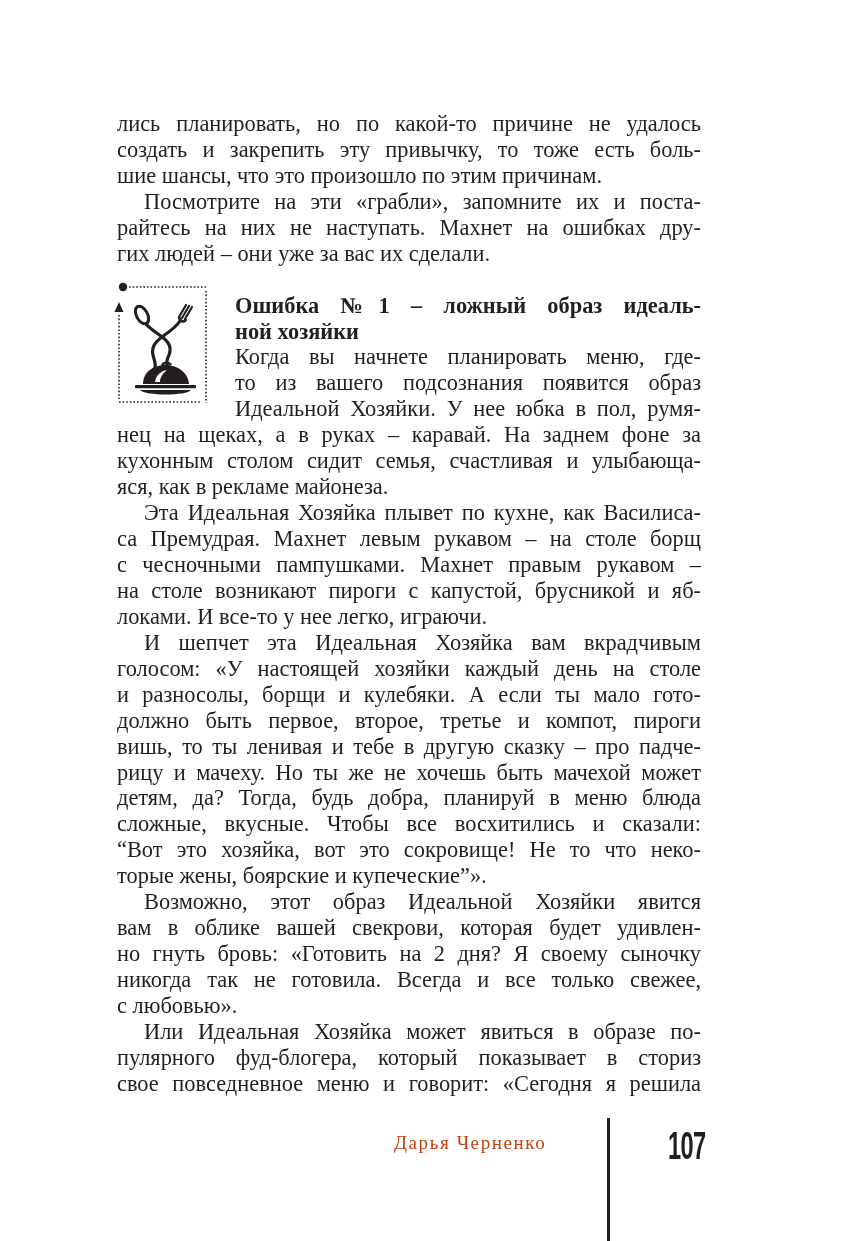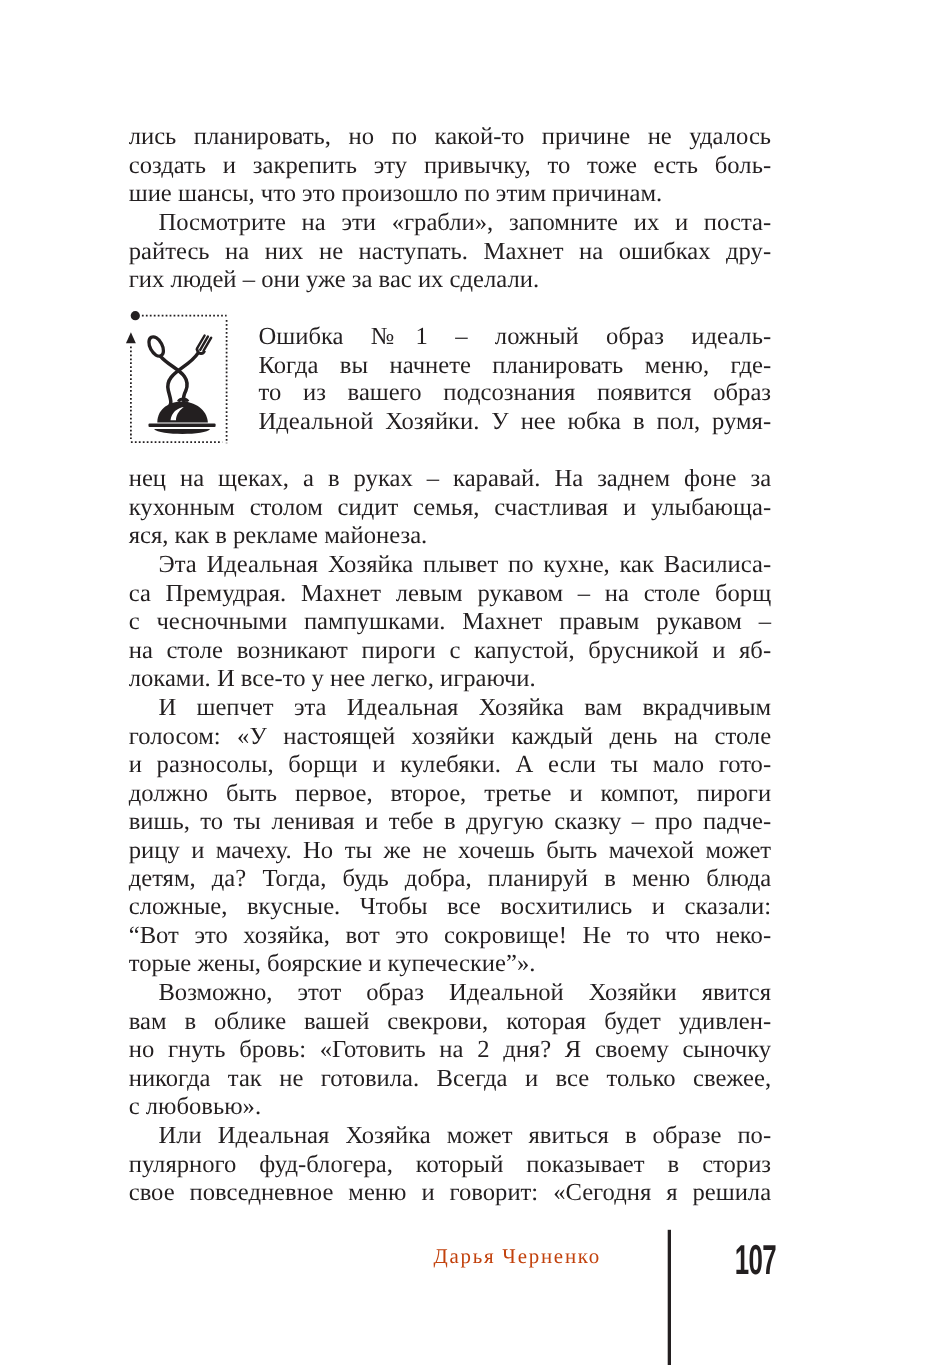--- a/index.html
+++ b/index.html
@@ -54,21 +54,21 @@
     position: relative;
     margin-left: -117px;
     margin-left: 0;
   }
   .icon-frame svg {
     position: absolute;
     left: -4px;
     top: -14px;
   }
   .heading {
-    font-weight: normal;
+    font-weight: bold;
   }
   .footer-author {
     position: absolute;
     left: 394px;
     top: 1132px;
     font-family: "Liberation Serif", "DejaVu Serif", serif;
     font-size: 19px;
     letter-spacing: 1.6px;
     color: #c2410c;
     white-space: nowrap;
@@ -138,20 +138,21 @@
           <path d="M30 105 C 30 92, 42 86, 52 86 C 64 86, 75 93, 76 105 Z" fill="#231f20"></path>
           <path d="M42 103 C 43 96, 48 92, 54 91 C 49 95, 47 99, 47 103 Z" fill="#ffffff"></path>
 
           <rect x="22" y="106" width="61" height="3.2" rx="1" fill="#231f20"></rect>
           <path d="M27 111 L78 111 C 74 117, 32 117, 27 111 Z" fill="#231f20"></path>
         </svg>
       </div>
 
       <div class="heading">
         <span class="line indent">Ошибка №1 – ложный образ идеаль-</span>
+        <span class="line last">ной хозяйки</span>
       </div>
 
       <div>
         <span class="line indent">Когда вы начнете планировать меню, где-</span>
         <span class="line">то из вашего подсознания появится образ</span>
         <span class="line">Идеальной Хозяйки. У нее юбка в пол, румя-</span>
         <span class="line" style="clear:left">нец на щеках, а в руках – каравай. На заднем фоне за</span>
         <span class="line">кухонным столом сидит семья, счастливая и улыбающа-</span>
         <span class="line last">яся, как в рекламе майонеза.</span>
       </div>

